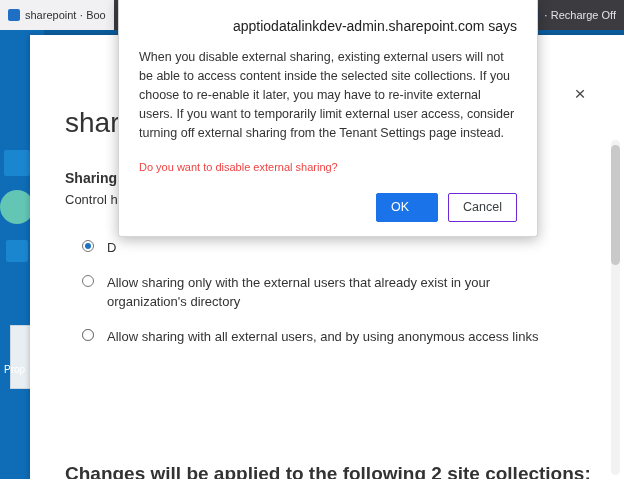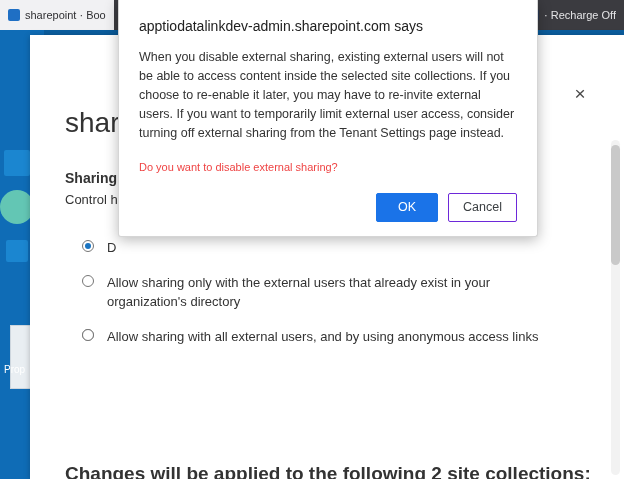--- a/index.html
+++ b/index.html
@@ -217,20 +217,21 @@
     border-top: none;
     border-radius: 0 0 3px 3px;
     box-shadow: 0 3px 14px rgba(0,0,0,0.28);
     padding: 0 0 14px 0;
   }
   .modal-title {
     font-size: 14px;
     color: #212121;
     padding: 18px 20px 0 20px;
     font-weight: 400;
+    text-align: right;
   }
   .modal-body {
     font-size: 12.5px;
     color: #333333;
     line-height: 19px;
     padding: 14px 20px 0 20px;
   }
   .modal-question {
     font-size: 11px;
     color: #ef4444;
@@ -244,21 +245,21 @@
   }
   .btn {
     min-width: 62px;
     height: 29px;
     font-size: 12.5px;
     font-family: "Liberation Sans", sans-serif;
     border-radius: 2px;
     cursor: pointer;
     padding: 0 14px;
     line-height: 27px;
-    text-align: center;
+    text-align: left;
     box-sizing: border-box;
   }
   .btn-primary {
     background: #1a73e8;
     color: #ffffff;
     border: 1px solid #1a73e8;
   }
   .btn-secondary {
     background: #ffffff;
     color: #3c4043;

